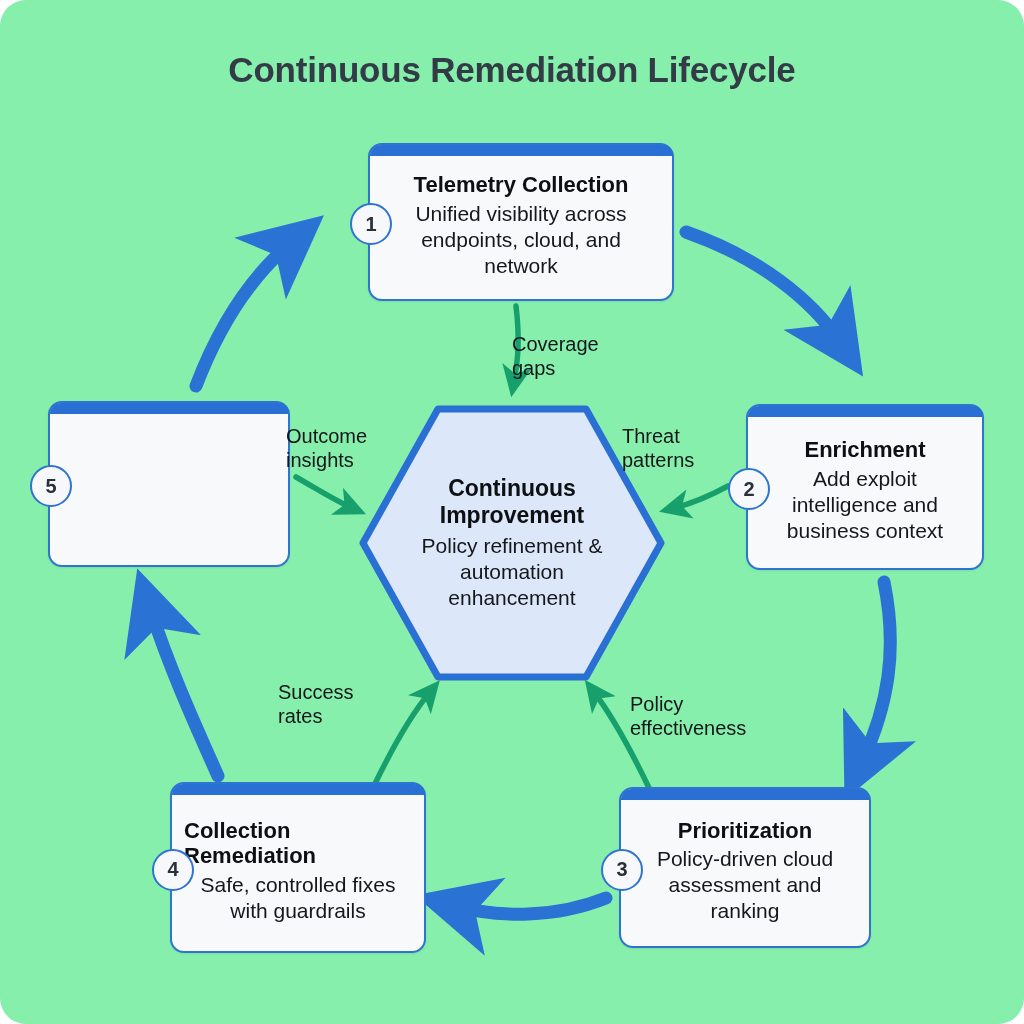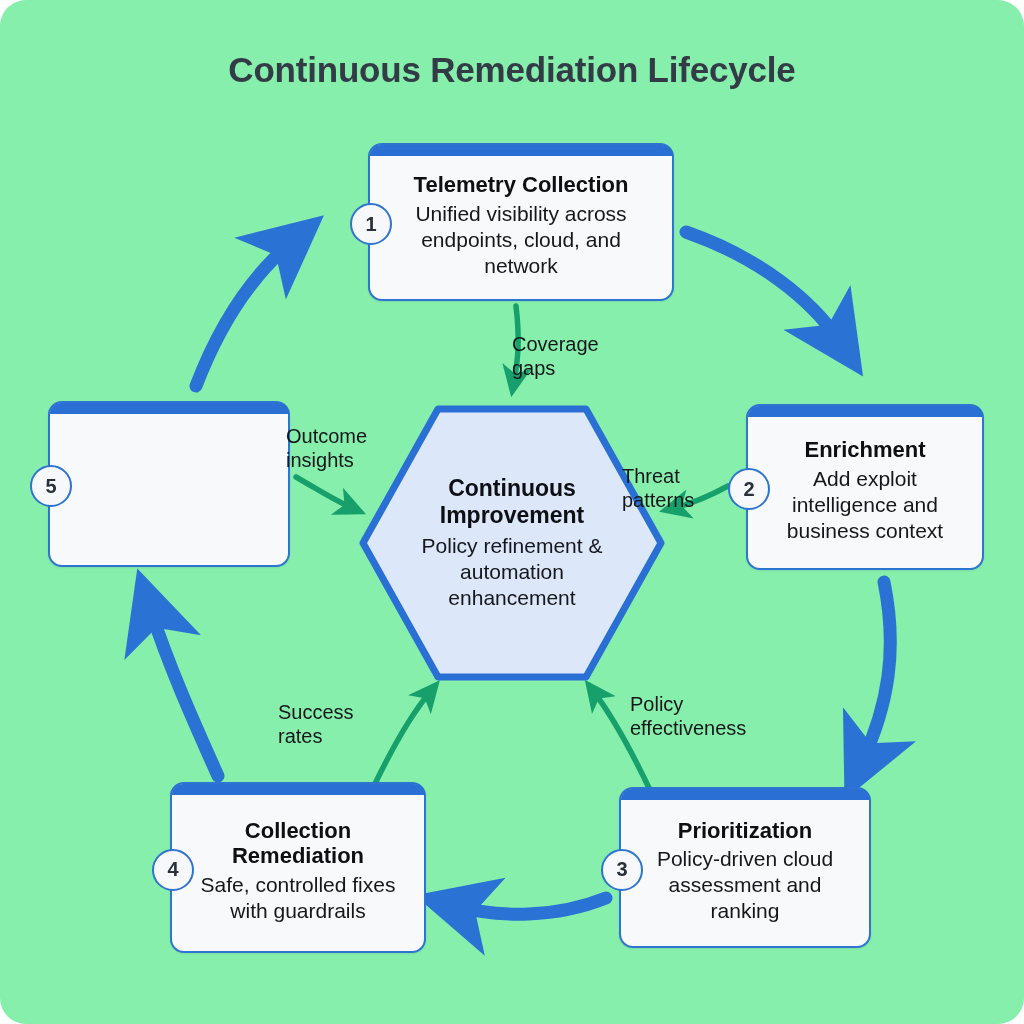--- a/index.html
+++ b/index.html
@@ -67,21 +67,20 @@
     flex-direction: column;
     align-items: center;
     justify-content: center;
     padding: 4px 12px 8px 12px;
     box-sizing: border-box;
   }
   .node .n-title {
     font-size: 22px;
     font-weight: bold;
     color: #0d0f12;
-    text-align: center;
     line-height: 1.16;
     margin-bottom: 3px;
   }
   .node .n-desc {
     font-size: 21px;
     color: #15171b;
     text-align: center;
     line-height: 1.24;
   }
   .badge {
@@ -251,25 +250,25 @@
   </div>
 
   <div class="node" id="node5" style="left:48px; top:401px; width:242px; height:166px;">
     <div class="topbar"></div>
     <div class="badge">5</div>
   </div>
 
   <div class="elabel" style="left:512px; top:332px; width:140px;">Coverage
 gaps</div>
 
-  <div class="elabel" style="left:622px; top:424px; width:120px;margin-top:40px;">Threat
+  <div class="elabel" style="left:622px; top:424px; width:120px;">Threat
 patterns</div>
 
   <div class="elabel" style="left:630px; top:692px; width:170px;">Policy
 effectiveness</div>
 
-  <div class="elabel" style="left:278px; top:700px; width:124px;">Success
+  <div class="elabel" style="left:278px; top:680px; width:124px;">Success
 rates</div>
 
   <div class="elabel" style="left:286px; top:424px; width:124px;">Outcome
 insights</div>
 
 </div>
 
 </body></html>

